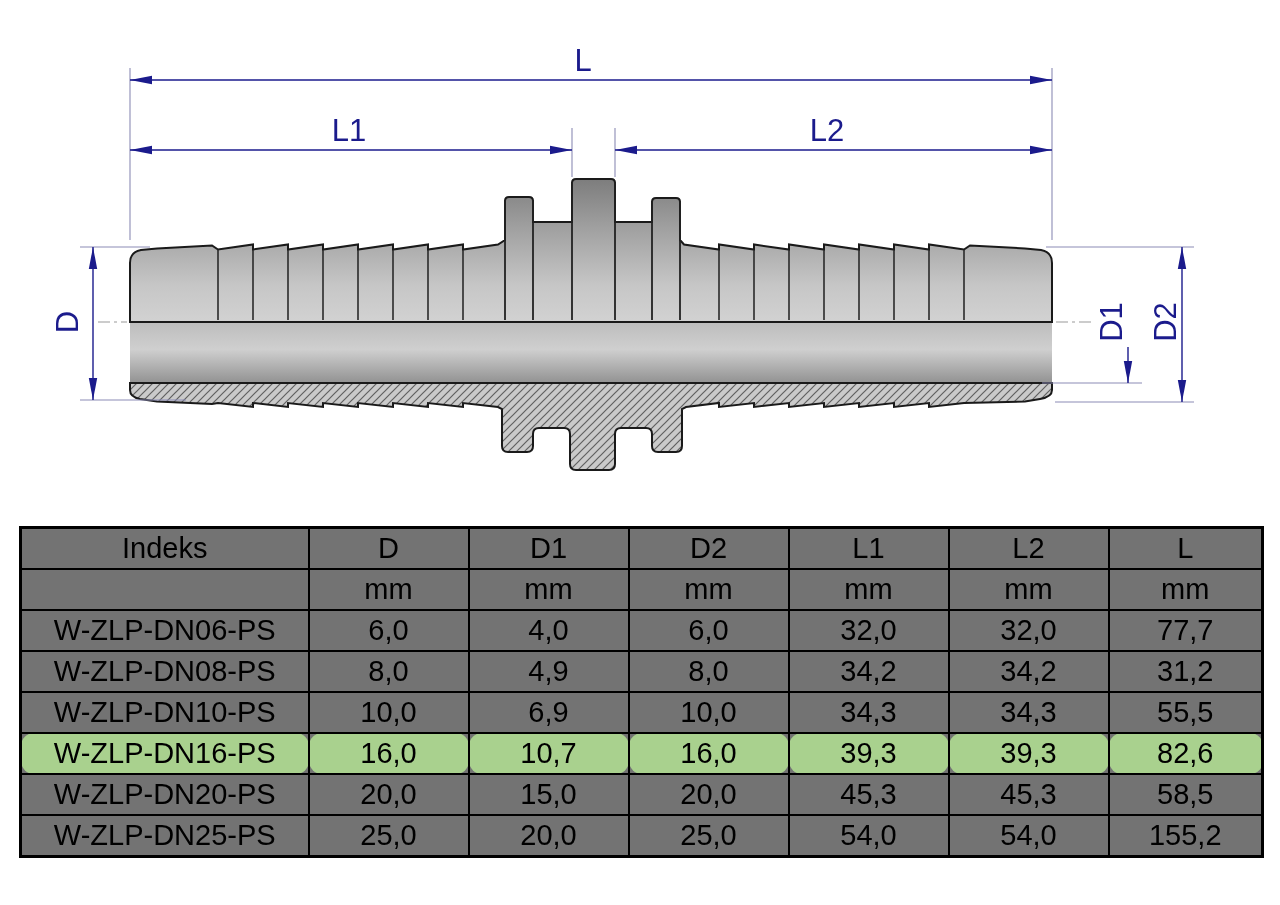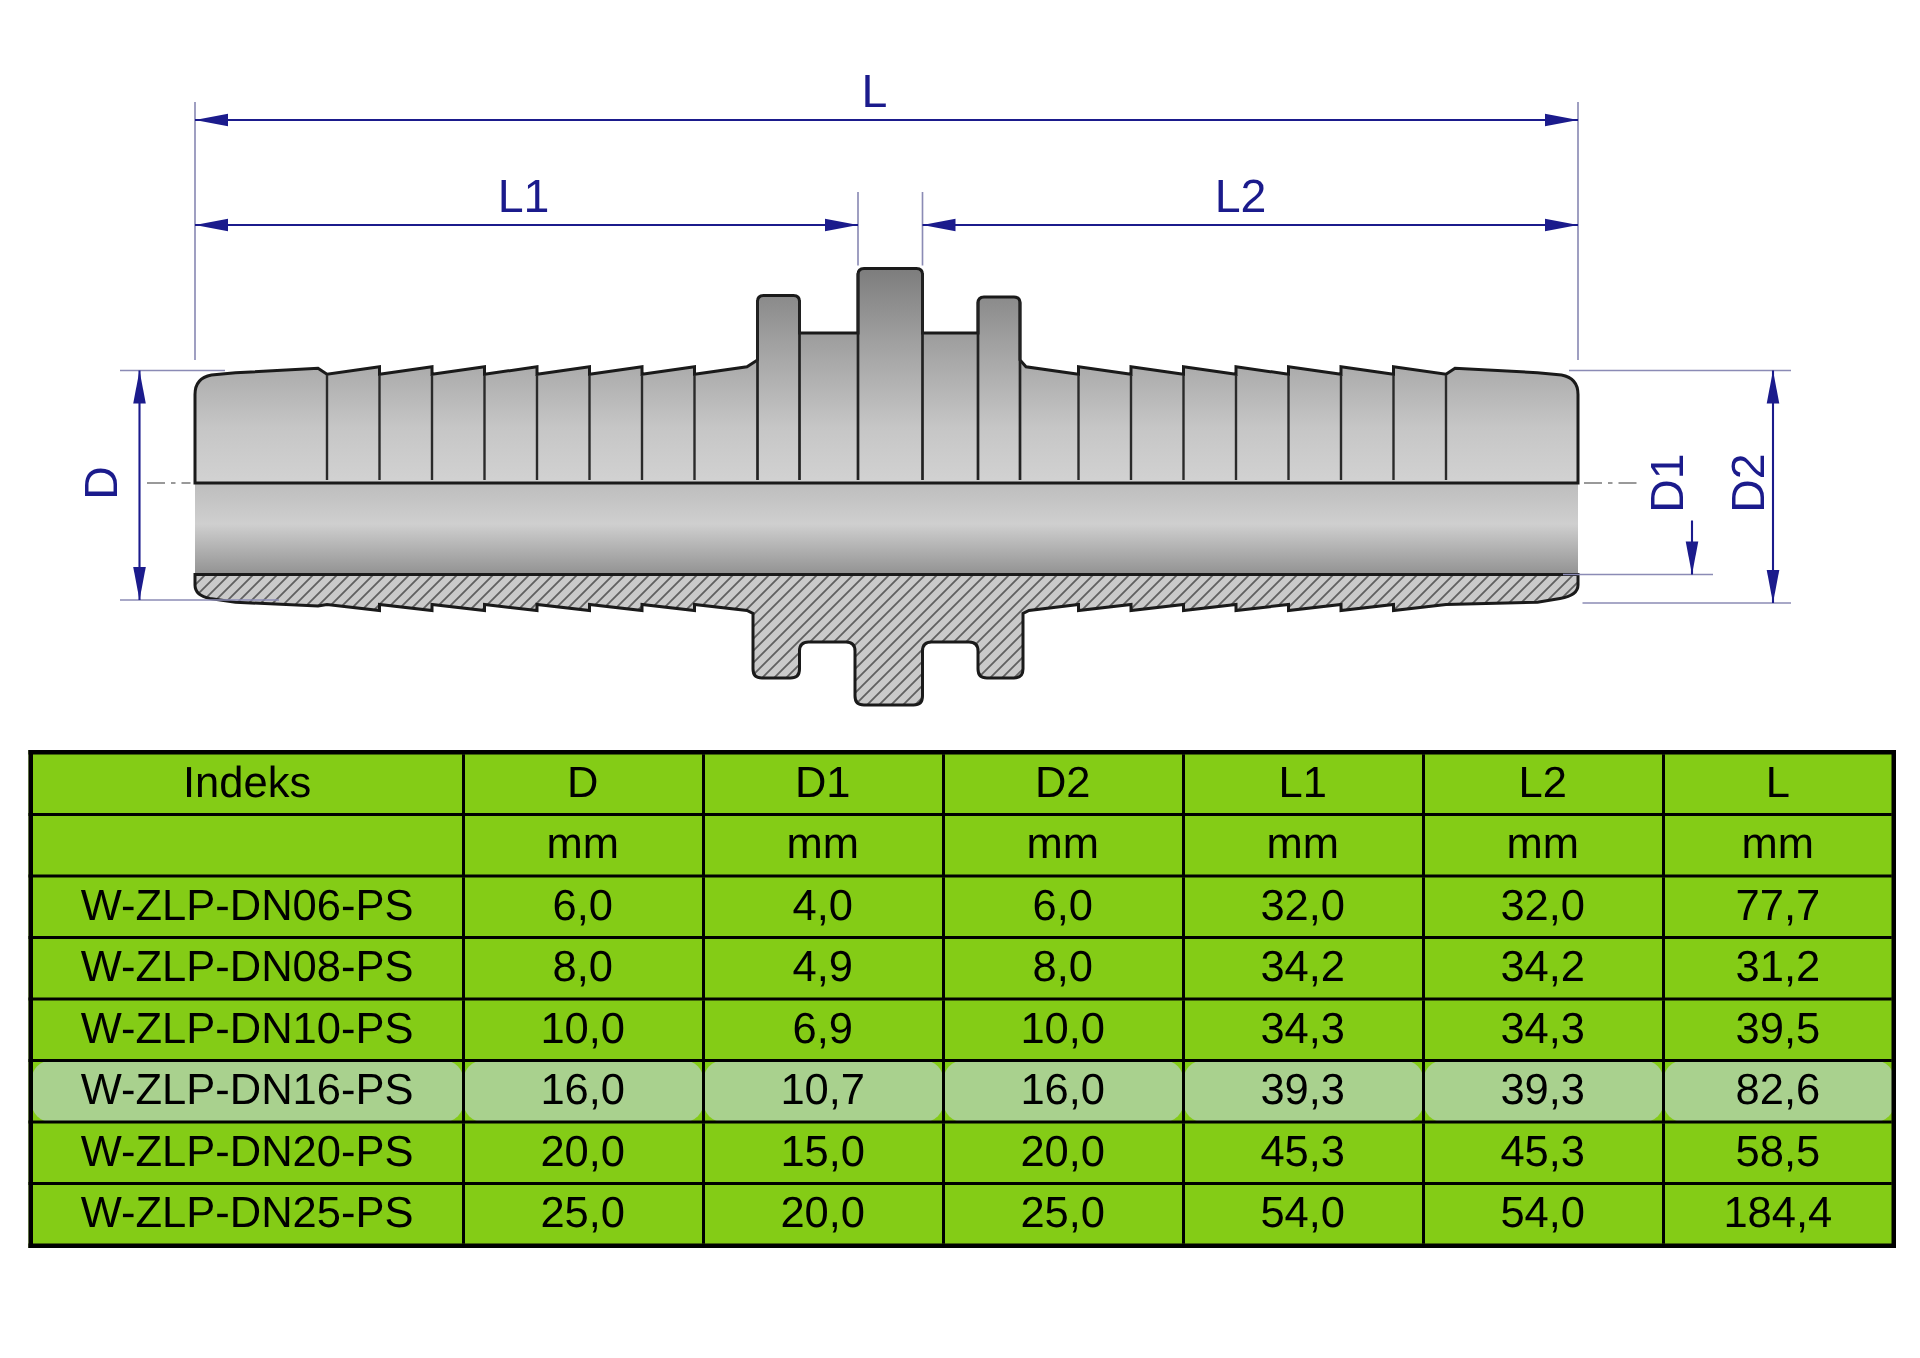--- a/index.html
+++ b/index.html
@@ -19,24 +19,24 @@
   .dim-line{stroke:var(--dim);stroke-width:1.4;fill:none;}
   .dim-fill{fill:var(--dim);stroke:none;}
   .ext-line{stroke:var(--ext);stroke-width:1.1;fill:none;}
   .dim-text{fill:var(--dim);font-size:31px;font-family:"Liberation Sans",sans-serif;}
   .center-line{stroke:#999999;stroke-width:1.2;fill:none;stroke-dasharray:12 4 3 4;}
   .part-outline{stroke:var(--outline);stroke-width:2;}
   .tooth-line{stroke:#2a2a2a;stroke-width:1.6;}
   .ring-line{stroke:#222222;stroke-width:1.8;}
 
   table.spec-table{
-    position:absolute;left:19px;top:500px;
+    position:absolute;left:19px;top:526px;
     border-collapse:collapse;table-layout:fixed;
     border:3px solid var(--tbl-border);
-    background:#84cc16;
+    background:#737373;
   }
   .spec-table th,.spec-table td{
     border:2px solid var(--tbl-border);
     height:39px;
     padding:0 2px;
     text-align:center;vertical-align:middle;
     font-size:29px;font-weight:normal;color:#000;
     overflow:hidden;white-space:nowrap;
   }
   .spec-table tr.hl td{background:var(--hl);border-radius:13px;}
@@ -243,21 +243,21 @@
         <td>34,2</td>
         <td>31,2</td>
       </tr>
       <tr>
         <td>W-ZLP-DN10-PS</td>
         <td>10,0</td>
         <td>6,9</td>
         <td>10,0</td>
         <td>34,3</td>
         <td>34,3</td>
-        <td>39,5</td>
+        <td>55,5</td>
       </tr>
       <tr class="hl">
         <td>W-ZLP-DN16-PS</td>
         <td>16,0</td>
         <td>10,7</td>
         <td>16,0</td>
         <td>39,3</td>
         <td>39,3</td>
         <td>82,6</td>
       </tr>
@@ -270,16 +270,16 @@
         <td>45,3</td>
         <td>58,5</td>
       </tr>
       <tr>
         <td>W-ZLP-DN25-PS</td>
         <td>25,0</td>
         <td>20,0</td>
         <td>25,0</td>
         <td>54,0</td>
         <td>54,0</td>
-        <td>184,4</td>
+        <td>155,2</td>
       </tr>
     </tbody>
 </table>
 
 </body></html>

